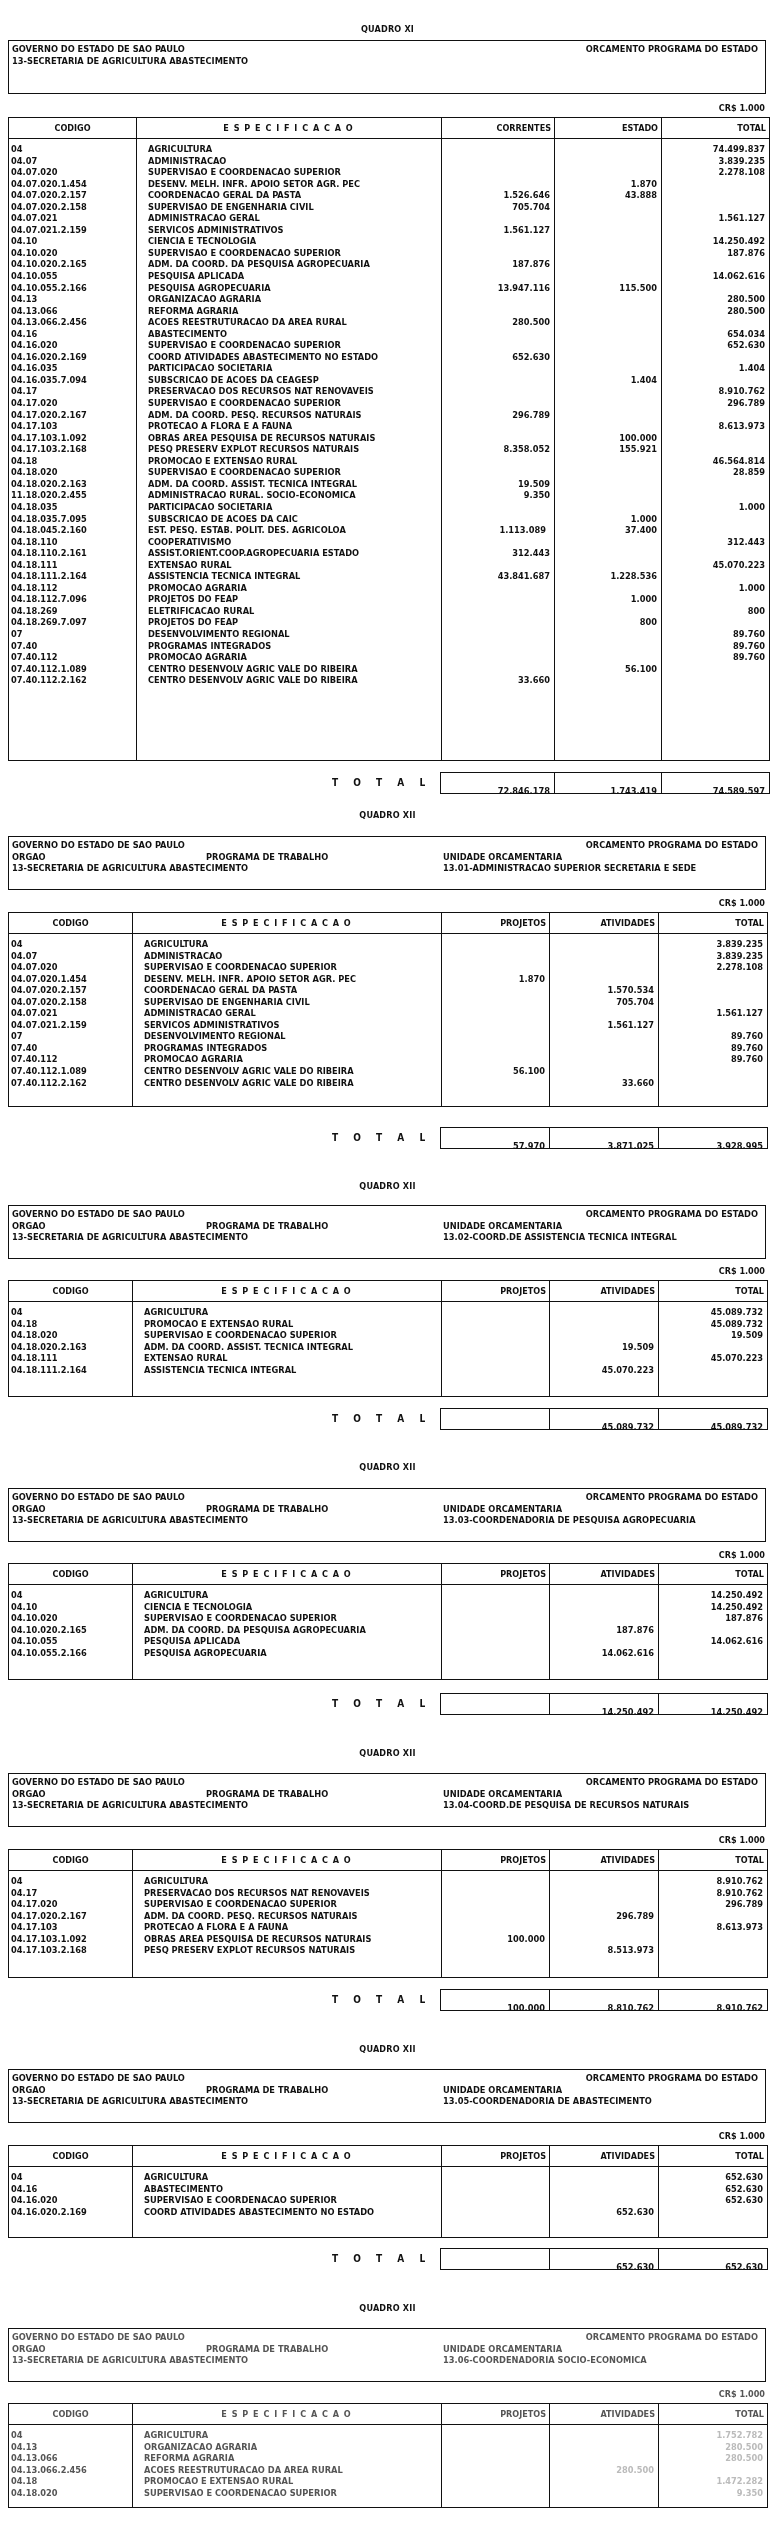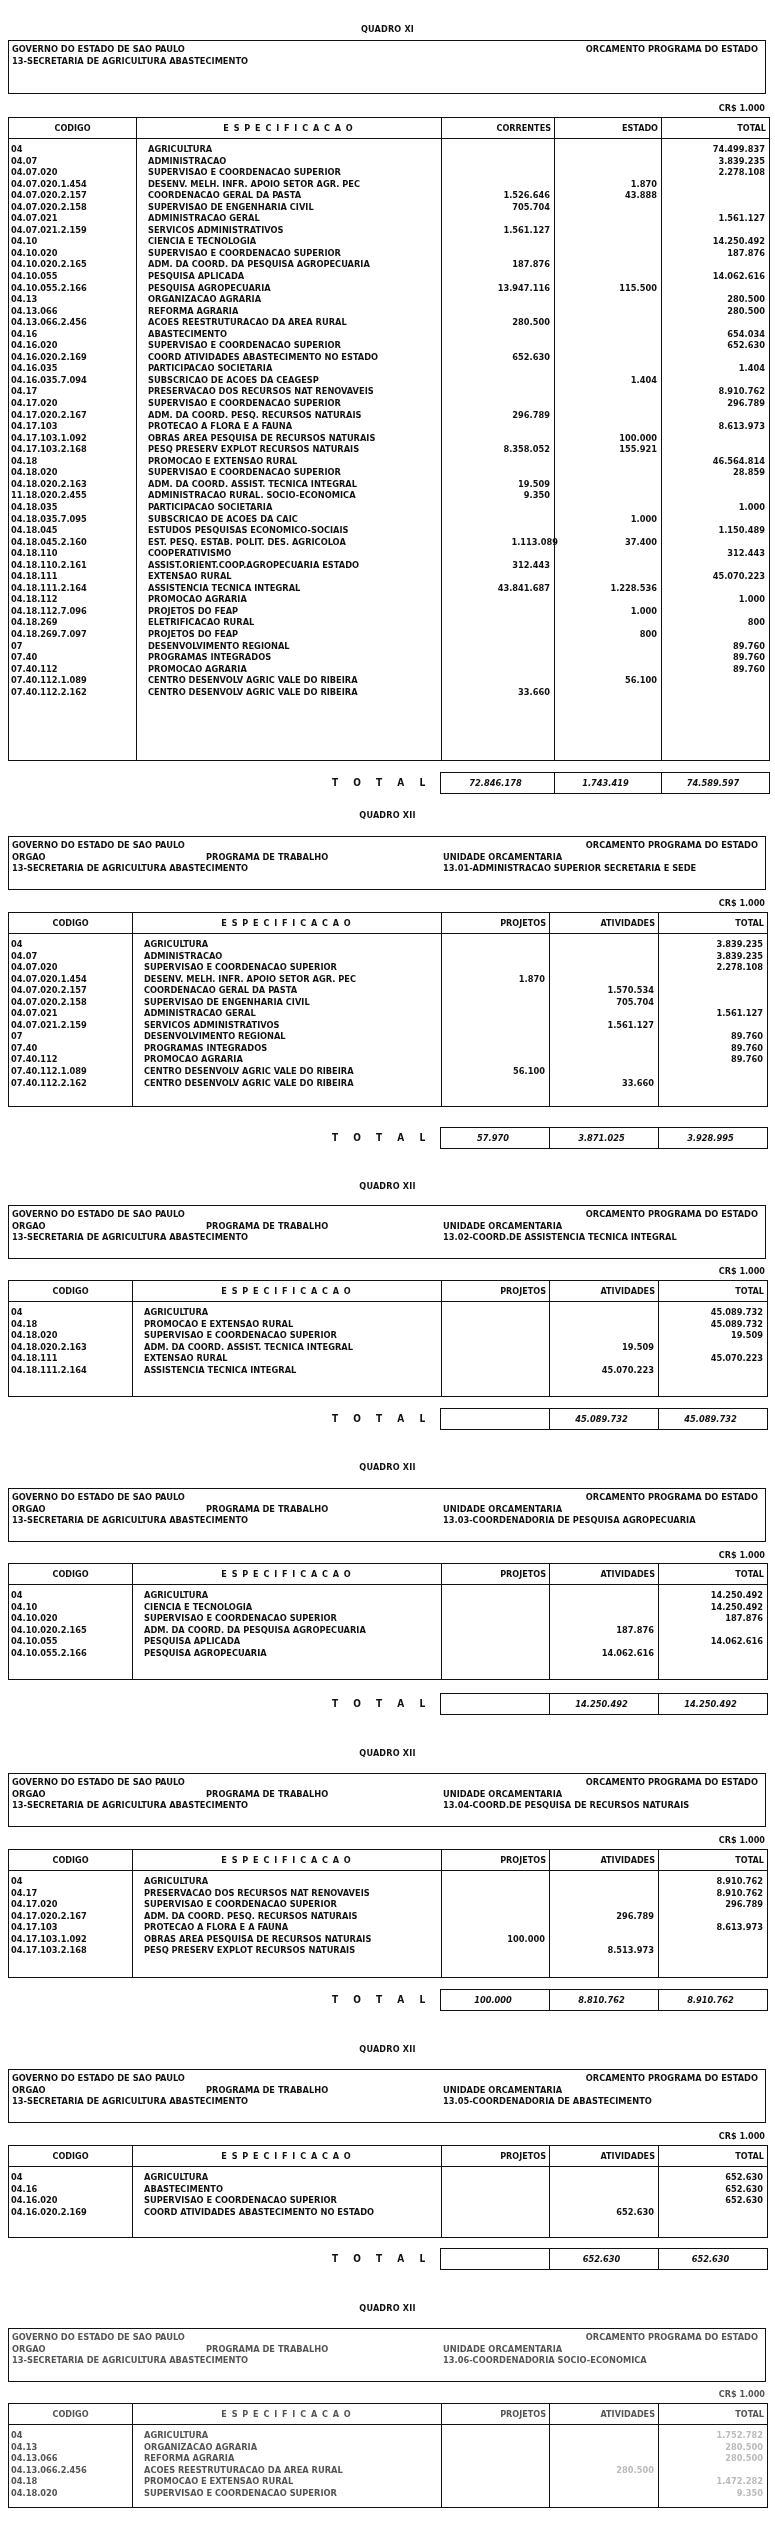--- a/index.html
+++ b/index.html
@@ -17,21 +17,21 @@
   .thead { position: relative; height: 20px; border-bottom: 1.5px solid #111; font-size: 9px; font-weight: bold; }
   .thead div { position: absolute; top: 0; height: 20px; line-height: 20px; box-sizing: border-box; }
   .col-line { position: absolute; top: 0; bottom: 0; width: 0; border-left: 1.2px solid #111; }
   .tbody { position: relative; font-size: 9.2px; font-weight: bold; padding: 4px 0 4px 0; }
   .row { position: relative; height: 11.55px; line-height: 11.55px; white-space: nowrap; }
   .row span { position: absolute; top: 0; }
   .r { text-align: right; }
   .total-label { position: absolute; font-size: 10px; font-weight: bold; letter-spacing: 6px; }
   .total-box { position: absolute; height: 22px; border: 1.5px solid #111; box-sizing: border-box;
                font-size: 9.2px; font-weight: bold; }
-  .total-box span { position: absolute; top: 0; line-height: 19px; text-align: center; font-style: italic; }
+  .total-box span { position: absolute; top: 8px; line-height: 19px; text-align: right; }
   .faded { color: #555; }
   .faded-val { color: #bbb; }
 </style>
 </head>
 <body>
 
 <div id="doc">
     <div class="quadro-title" style="top: 24px;">QUADRO XI</div>
     <div class="hdr-box" style="top: 40px; height: 54px;">
       <div class="hdr-line">
@@ -281,30 +281,23 @@
           <span class="r" style="left: 652px; width: 104px;">1.000</span>
         </div>
         <div class="row">
           <span style="left: 2px;">04.18.035.7.095</span>
           <span style="left: 139px;">SUBSCRICAO DE ACOES DA CAIC</span>
           <span class="r" style="left: 432px; width: 109px;"></span>
           <span class="r" style="left: 545px; width: 103px;">1.000</span>
           <span class="r" style="left: 652px; width: 104px;"></span>
         </div>
         <div class="row">
-          <span style="left: 2px;">04.18.045</span>
-          <span style="left: 139px;">ESTUDOS PESQUISAS ECONOMICO-SOCIAIS</span>
-          <span class="r" style="left: 432px; width: 109px;"></span>
-          <span class="r" style="left: 545px; width: 103px;"></span>
-          <span class="r" style="left: 652px; width: 104px;">1.150.489</span>
-        </div>
-        <div class="row">
           <span style="left: 2px;">04.18.045.2.160</span>
           <span style="left: 139px;">EST. PESQ. ESTAB. POLIT. DES. AGRICOLOA</span>
-          <span class="r" style="left: 440px; width: 109px;">1.113.089</span>
+          <span class="r" style="left: 428px; width: 109px;">1.113.089</span>
           <span class="r" style="left: 545px; width: 103px;">37.400</span>
           <span class="r" style="left: 652px; width: 104px;"></span>
         </div>
         <div class="row">
           <span style="left: 2px;">04.18.110</span>
           <span style="left: 139px;">COOPERATIVISMO</span>
           <span class="r" style="left: 432px; width: 109px;"></span>
           <span class="r" style="left: 545px; width: 103px;"></span>
           <span class="r" style="left: 652px; width: 104px;">312.443</span>
         </div>

